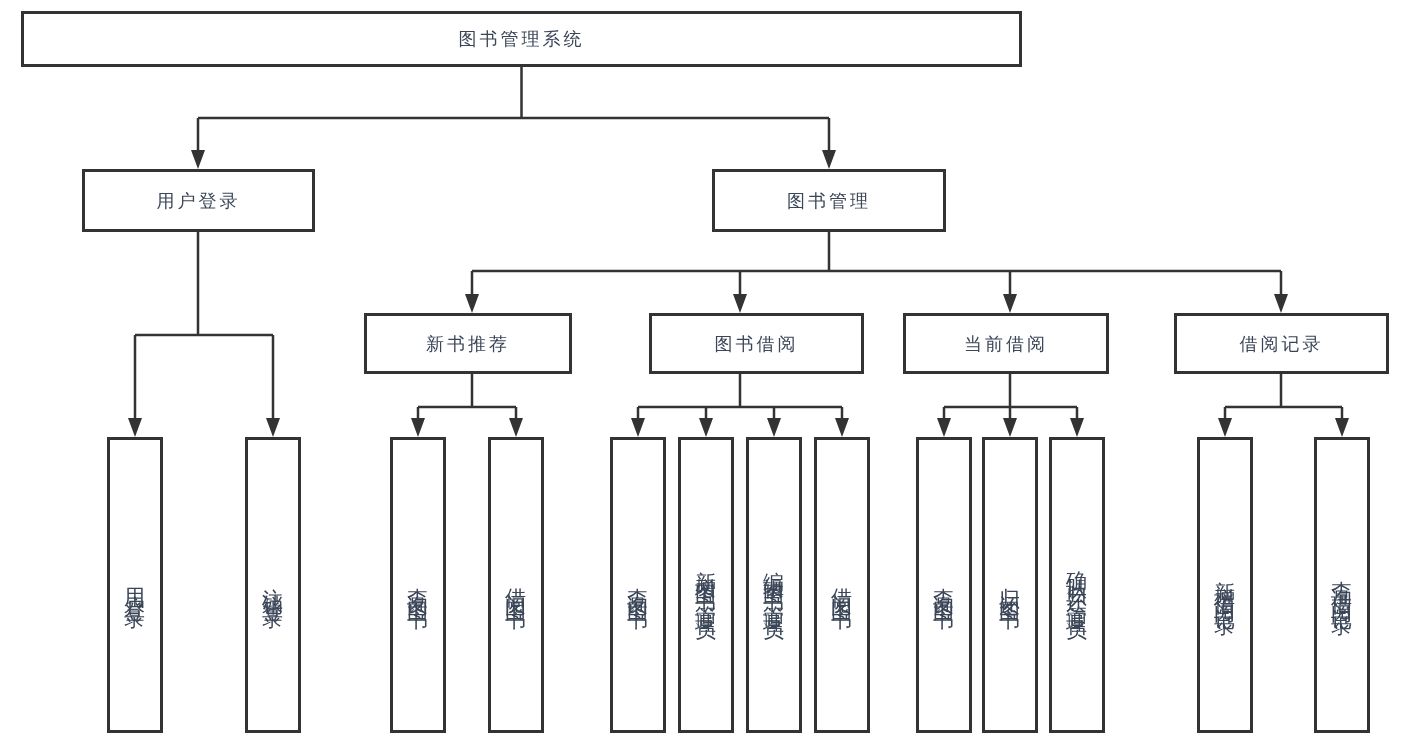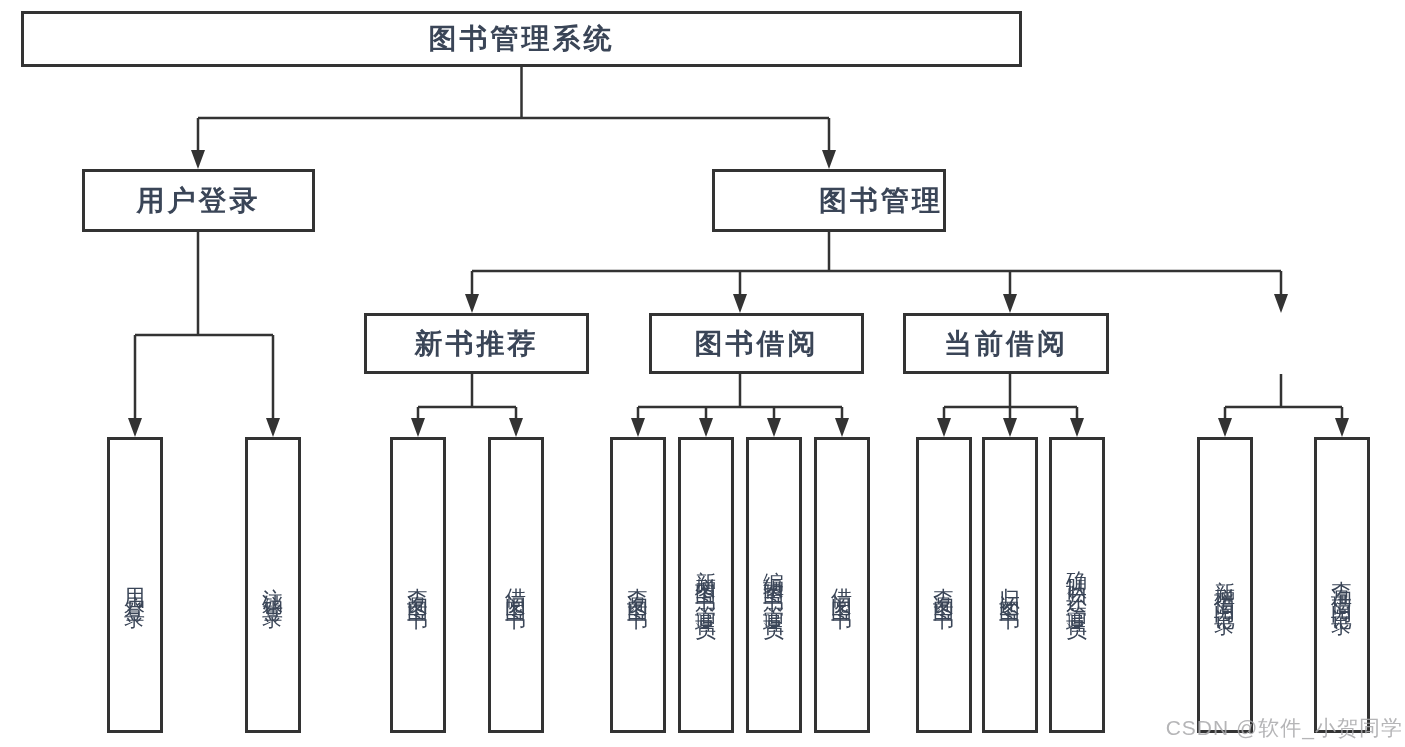--- a/index.html
+++ b/index.html
@@ -20,24 +20,23 @@
   .node {
     position: absolute;
     background: #ffffff;
     border: 3px solid #333333;
     display: flex;
     align-items: center;
     justify-content: center;
     color: #3a4557;
   }
   .node.h span {
-    font-size: 28px;
+    font-size: 18px;
     letter-spacing: 3px;
     white-space: nowrap;
-    font-weight: bold;
   }
   .node.v span {
     writing-mode: vertical-rl;
     text-orientation: mixed;
     font-size: 21px;
     letter-spacing: 7px;
     line-height: 1.1;
     white-space: nowrap;
   }
   .watermark {
@@ -78,32 +77,35 @@
       M1335 418 L1349 418 L1342 437 Z"></path>
   </svg>
 
   <div class="node h" style="left:21px; top:11px; width:1001px; height:56px;">
     <span>图书管理系统</span>
   </div>
 
   <div class="node h" style="left:82px; top:169px; width:233px; height:63px;">
     <span>用户登录</span>
   </div>
-  <div class="node h" style="left:712px; top:169px; width:234px; height:63px;justify-content:flex-end;">
+  <div class="node h" style="left:712px; top:169px; width:234px; height:63px;">
     <span>图书管理</span>
   </div>
 
-  <div class="node h" style="left:364px; top:313px; width:225px; height:61px;">
+  <div class="node h" style="left:364px; top:313px; width:208px; height:61px;">
     <span>新书推荐</span>
   </div>
   <div class="node h" style="left:632px; top:313px; width:215px; height:61px;margin-left:17px;">
     <span>图书借阅</span>
   </div>
   <div class="node h" style="left:903px; top:313px; width:206px; height:61px;">
     <span>当前借阅</span>
+  </div>
+  <div class="node h" style="left:1174px; top:313px; width:215px; height:61px;">
+    <span>借阅记录</span>
   </div>
 
   <div class="node v" style="left:107px; top:437px; width:56px; height:296px;">
     <span>用户登录</span>
   </div>
   <div class="node v" style="left:245px; top:437px; width:56px; height:296px;">
     <span>注销登录</span>
   </div>
 
   <div class="node v" style="left:390px; top:437px; width:56px; height:296px;">
@@ -136,15 +138,14 @@
     <span>确认归还（管理员）</span>
   </div>
 
   <div class="node v" style="left:1197px; top:437px; width:56px; height:296px;">
     <span>新增借阅记录</span>
   </div>
   <div class="node v" style="left:1314px; top:437px; width:56px; height:296px;">
     <span>查询借阅记录</span>
   </div>
 
-  <div class="watermark">CSDN @软件_小贺同学</div>
 
 </div>
 
 </body></html>

